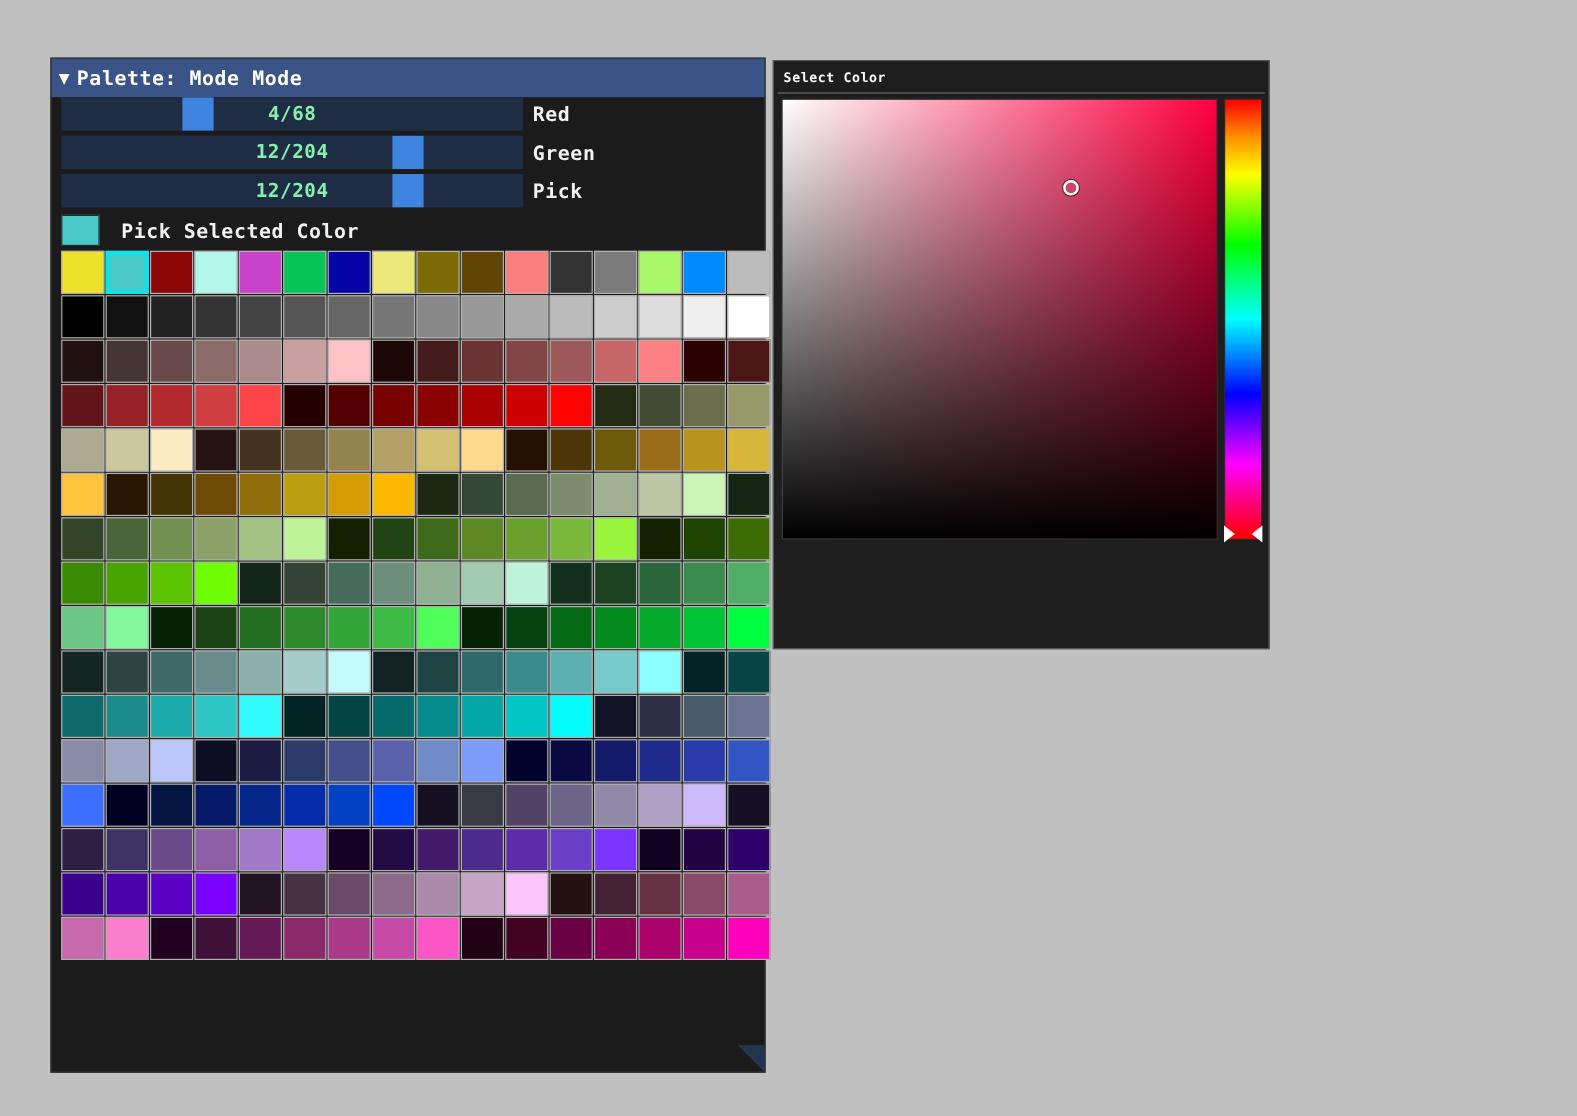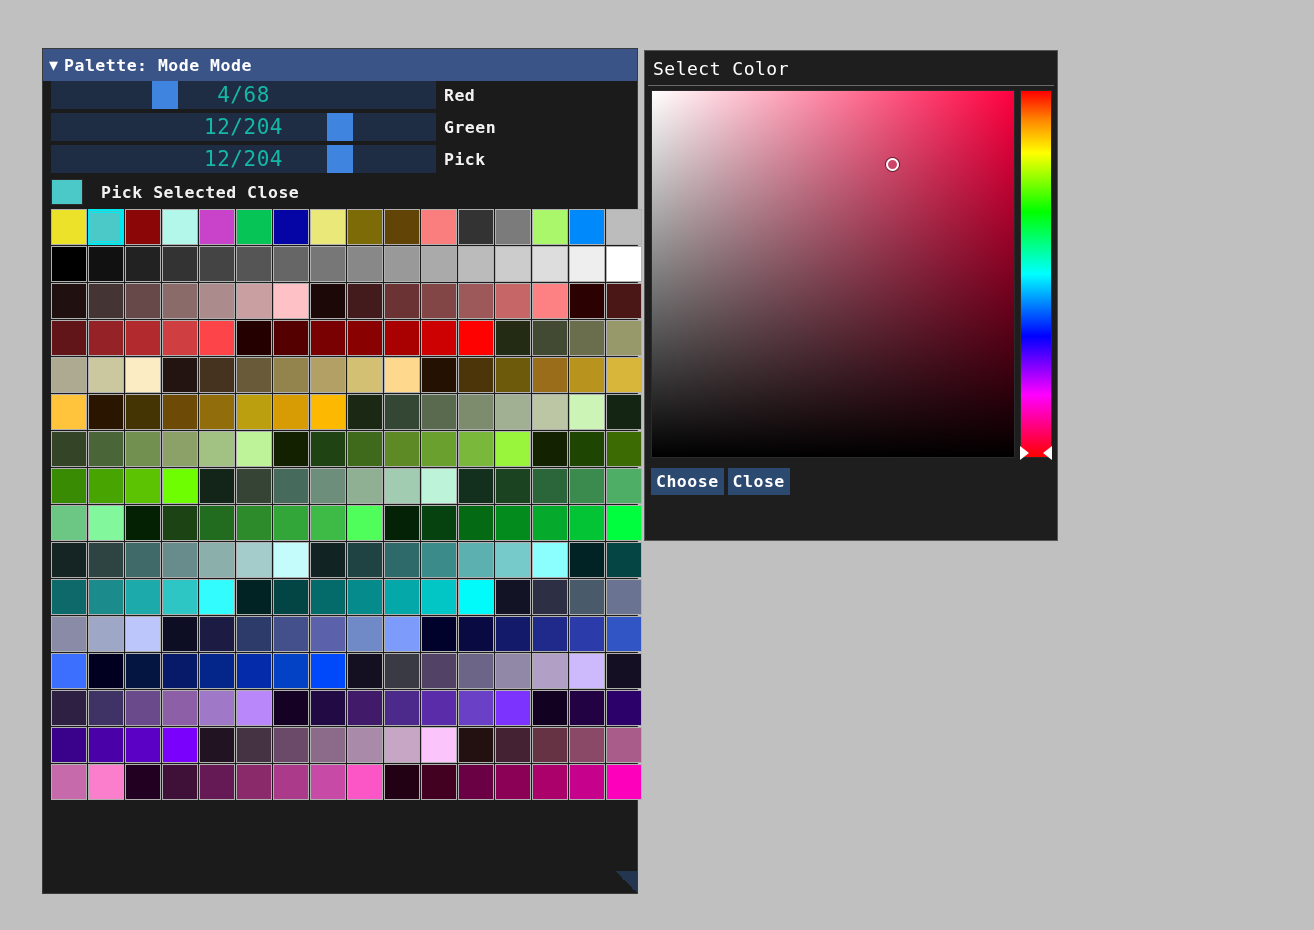--- a/index.html
+++ b/index.html
@@ -66,23 +66,23 @@
     top: 0;
     width: 26px; height: 28px;
     background: #3f85e0;
   }
   .slider-value {
     position: absolute;
     left: 0; right: 0; top: 0;
     height: 28px;
     line-height: 28px;
     text-align: center;
-    color: #14b8a6;
-    font-size: 21px;
-    font-weight: normal;
+    color: #86efac;
+    font-size: 16px;
+    font-weight: bold;
     letter-spacing: 0.5px;
     pointer-events: none;
   }
   .slider-label {
     color: #f2f2f2;
     font-size: 16.5px;
     font-weight: bold;
     letter-spacing: 0.5px;
     margin-left: 8px;
     white-space: nowrap;
@@ -154,22 +154,22 @@
   #select-color-dialog {
     position: absolute;
     left: 644px; top: 50px;
     width: 414px; height: 491px;
     background: #1e1e1e;
     border: 1px solid #555555;
     box-sizing: border-box;
   }
   #dialog-title {
     color: #ffffff;
-    font-size: 18px;
-    font-weight: normal;
+    font-size: 11px;
+    font-weight: bold;
     letter-spacing: 0.5px;
     padding: 7px 0 6px 8px;
     white-space: nowrap;
   }
   #dialog-sep {
     height: 1px; background: #6a6a6a;
     margin: 0 3px;
   }
   #picker-area {
     display: flex;
@@ -271,21 +271,21 @@
     <div class="slider-row">
       <div class="slider-track" style="background: rgb(30, 44, 68);">
         <div class="slider-handle" style="left: 276.43px; background: rgb(63, 133, 224);"></div>
         <div class="slider-value">12/204</div>
       </div>
       <div class="slider-label">Pick</div>
     </div>
 
     <div id="pick-row">
       <div id="pick-swatch" style="background: rgb(75, 200, 200);"></div>
-      <div id="pick-label">Pick Selected Close</div>
+      <div id="pick-label">Pick Selected Color</div>
     </div>
 
 
     <div id="swatch-grid" style="grid-template-columns: repeat(16, 36px);">
         <div class="swatch" style="background: rgb(236, 226, 41);"></div>
         <div class="swatch selected" style="background: rgb(75, 200, 200); border-color: rgb(0, 232, 240); outline-color: rgb(0, 232, 240);"></div>
         <div class="swatch" style="background: rgb(139, 6, 6);"></div>
         <div class="swatch" style="background: rgb(178, 247, 234);"></div>
         <div class="swatch" style="background: rgb(201, 67, 202);"></div>
         <div class="swatch" style="background: rgb(6, 196, 85);"></div>
@@ -554,19 +554,15 @@
         <div id="sv-cursor" style="left: calc(66.5% - 6.5px); top: calc(20% - 6.5px);"></div>
       </div>
       <div id="hue-strip-wrap">
         <div id="hue-strip"></div>
         <div class="hue-marker left" id="hue-marker-left" style="top: calc(99% - 7px);"></div>
         <div class="hue-marker right" id="hue-marker-right" style="top: calc(99% - 7px);"></div>
       </div>
     </div>
 
 
-    <div id="dialog-buttons">
-      <button class="btn" style="background: rgb(44, 74, 112);">Choose</button>
-      <button class="btn" style="background: rgb(44, 74, 112);">Close</button>
-    </div>
   </div>
 
 </div>
 
 </body></html>

